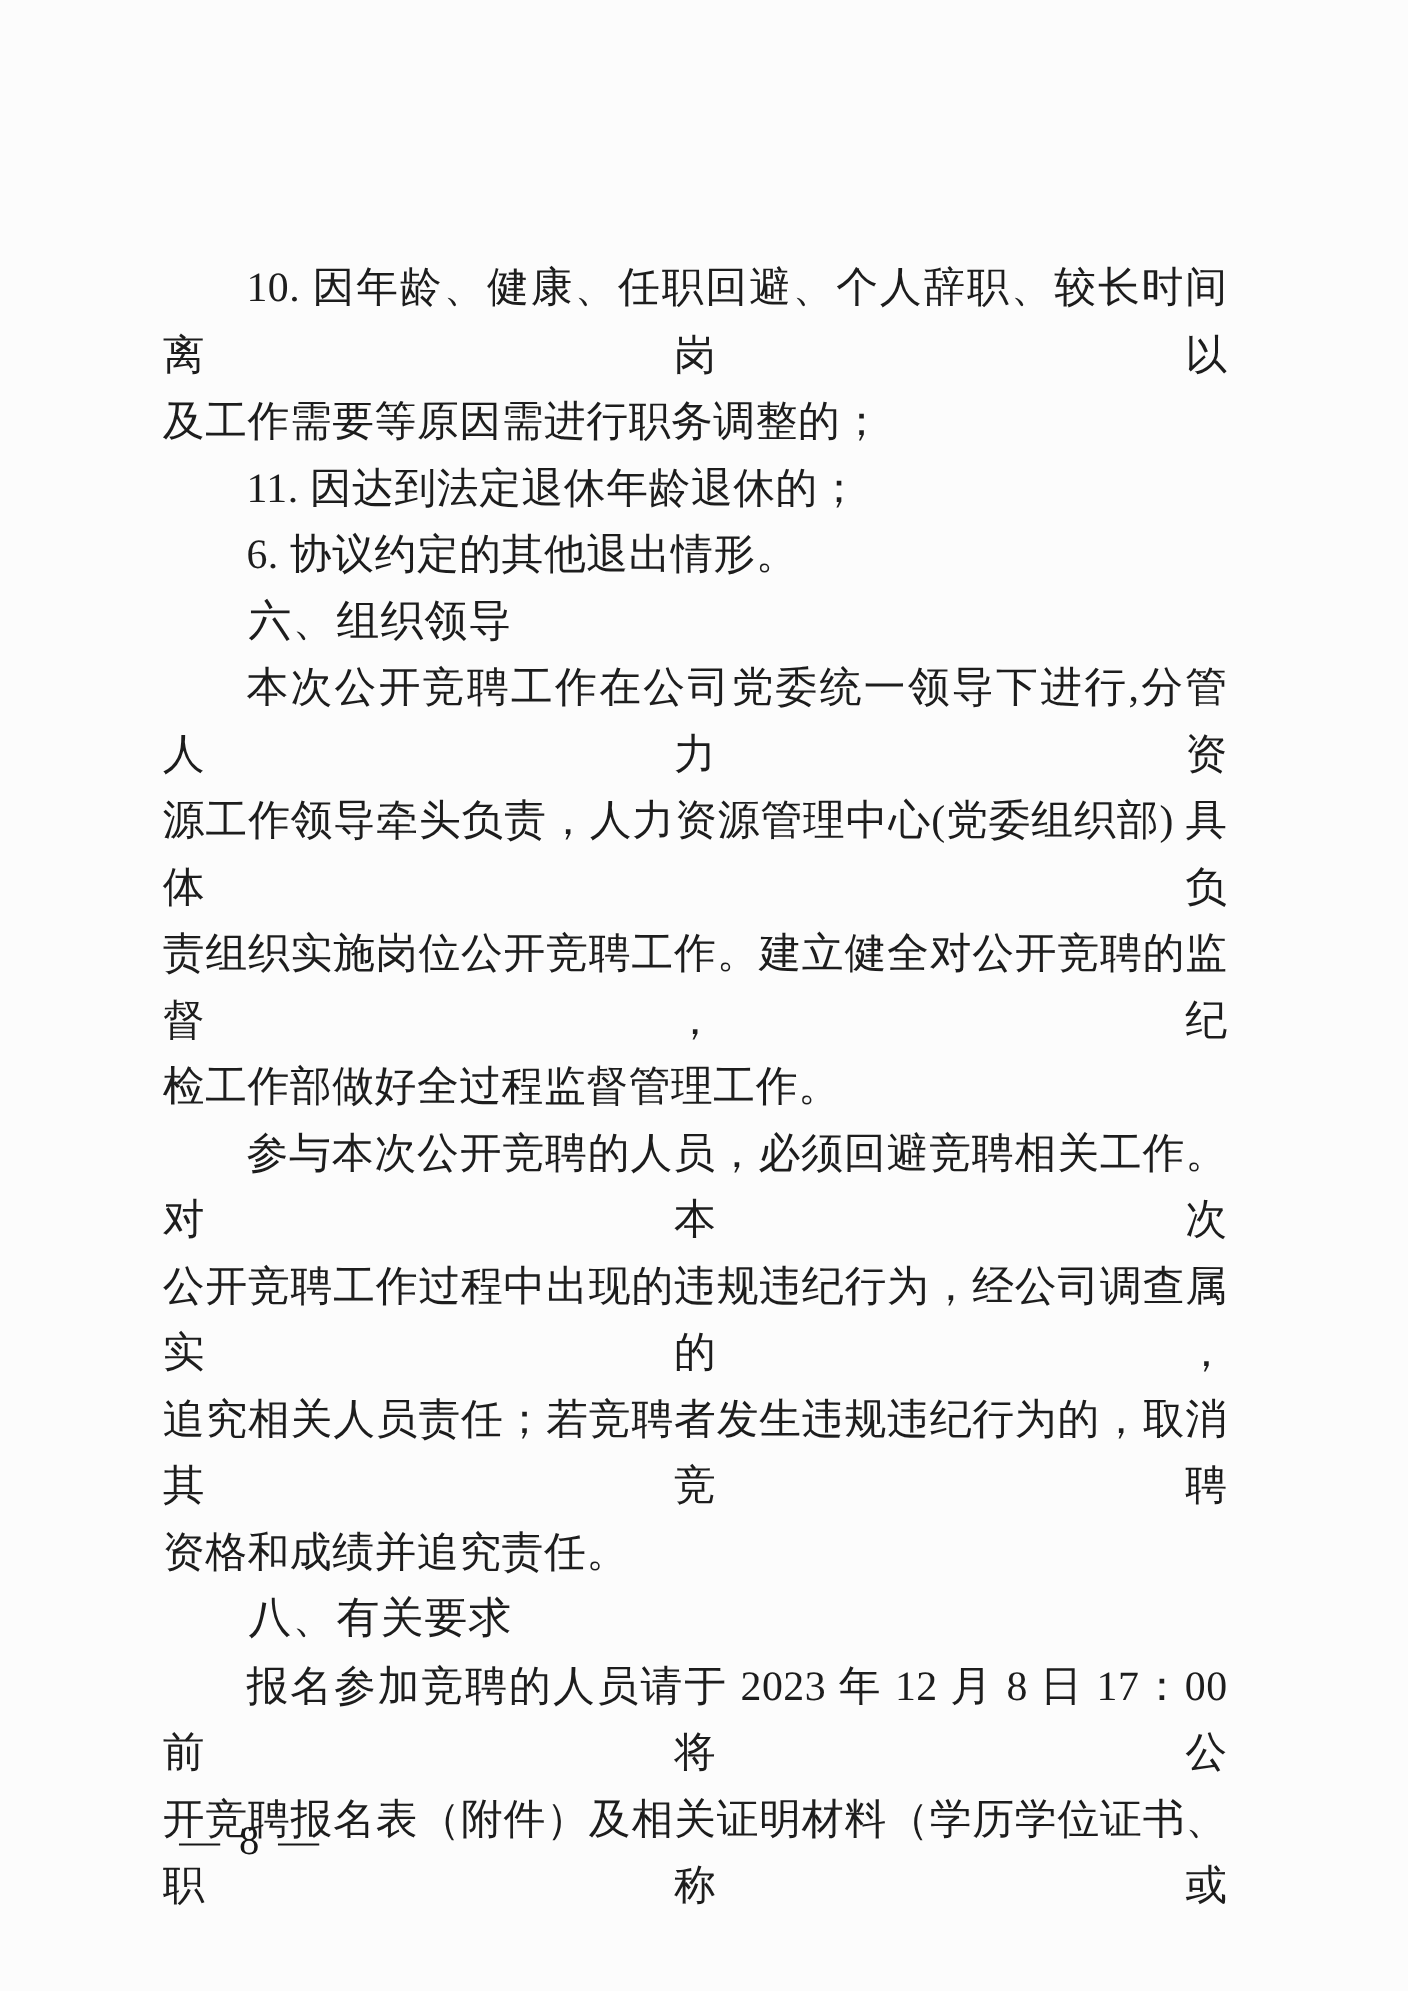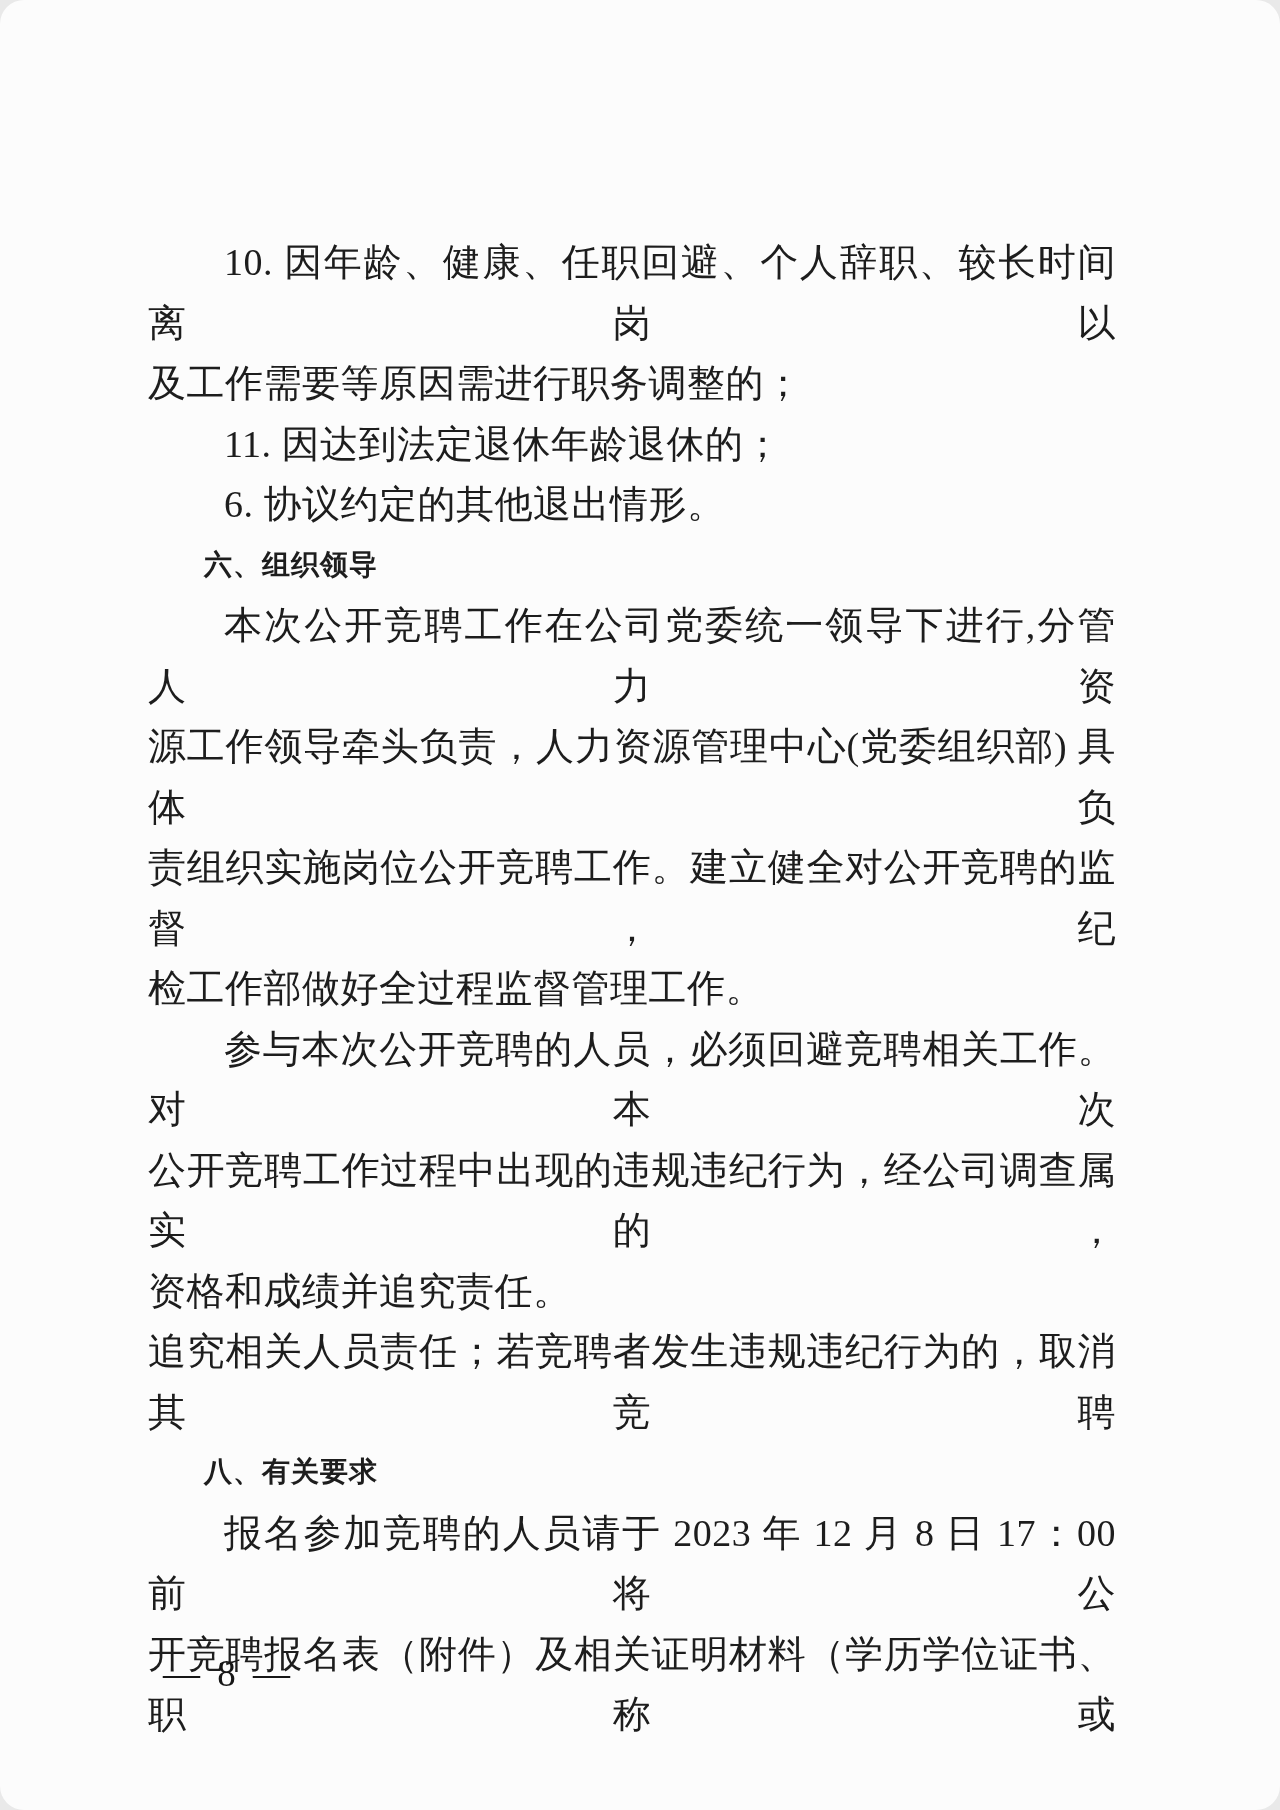--- a/index.html
+++ b/index.html
@@ -8,21 +8,20 @@
     background: #e9e9e9;
   }
   .page {
     position: relative;
     width: 1280px;
     height: 1810px;
     background: #fcfcfc;
     color: #1d1d1d;
     overflow: hidden;
     font-family: "Liberation Serif", "DejaVu Serif", serif;
-    border-radius: 24px;
   }
   .content {
     position: absolute;
     left: 148px;
     top: 232px;
     width: 968px;
     font-size: 38px;
     line-height: 60.5px;
     letter-spacing: 0.5px;
   }
@@ -39,22 +38,22 @@
   
   .l {
     text-align: center;
     text-align-last: left;
   }
   .ind {
     text-indent: 2em;
   }
   .heading {
     font-family: "DejaVu Sans", "Liberation Sans", sans-serif;
-    font-weight: 700;
-    font-size: 28px;
+    font-weight: 400;
+    font-size: 39px;
     letter-spacing: 1px;
   }
   .footer {
     position: absolute;
     left: 163px;
     top: 1652px;
     font-size: 37px;
     letter-spacing: 4px;
     color: #161616;
     font-family: "Liberation Serif", "DejaVu Serif", serif;
@@ -73,22 +72,22 @@
     <div class="ln l ind">6. 协议约定的其他退出情形。</div>
 
     <div class="ln l ind heading">六、组织领导</div>
     <div class="ln j ind">本次公开竞聘工作在公司党委统一领导下进行,分管人力资</div>
     <div class="ln j">源工作领导牵头负责，人力资源管理中心(党委组织部) 具体负</div>
     <div class="ln j">责组织实施岗位公开竞聘工作。建立健全对公开竞聘的监督，纪</div>
     <div class="ln l">检工作部做好全过程监督管理工作。</div>
 
     <div class="ln j ind">参与本次公开竞聘的人员，必须回避竞聘相关工作。对本次</div>
     <div class="ln j">公开竞聘工作过程中出现的违规违纪行为，经公司调查属实的，</div>
+    <div class="ln j">追究相关人员责任；若竞聘者发生违规违纪行为的，取消其竞聘</div>
     <div class="ln l">资格和成绩并追究责任。</div>
-    <div class="ln j">追究相关人员责任；若竞聘者发生违规违纪行为的，取消其竞聘</div>
 
     <div class="ln l ind heading">八、有关要求</div>
     <div class="ln j ind">报名参加竞聘的人员请于 2023 年 12 月 8 日 17：00 前将公</div>
     <div class="ln j">开竞聘报名表（附件）及相关证明材料（学历学位证书、职称或</div>
 
   </div>
 
   <div class="footer">— 8 —</div>
 </div>
 

